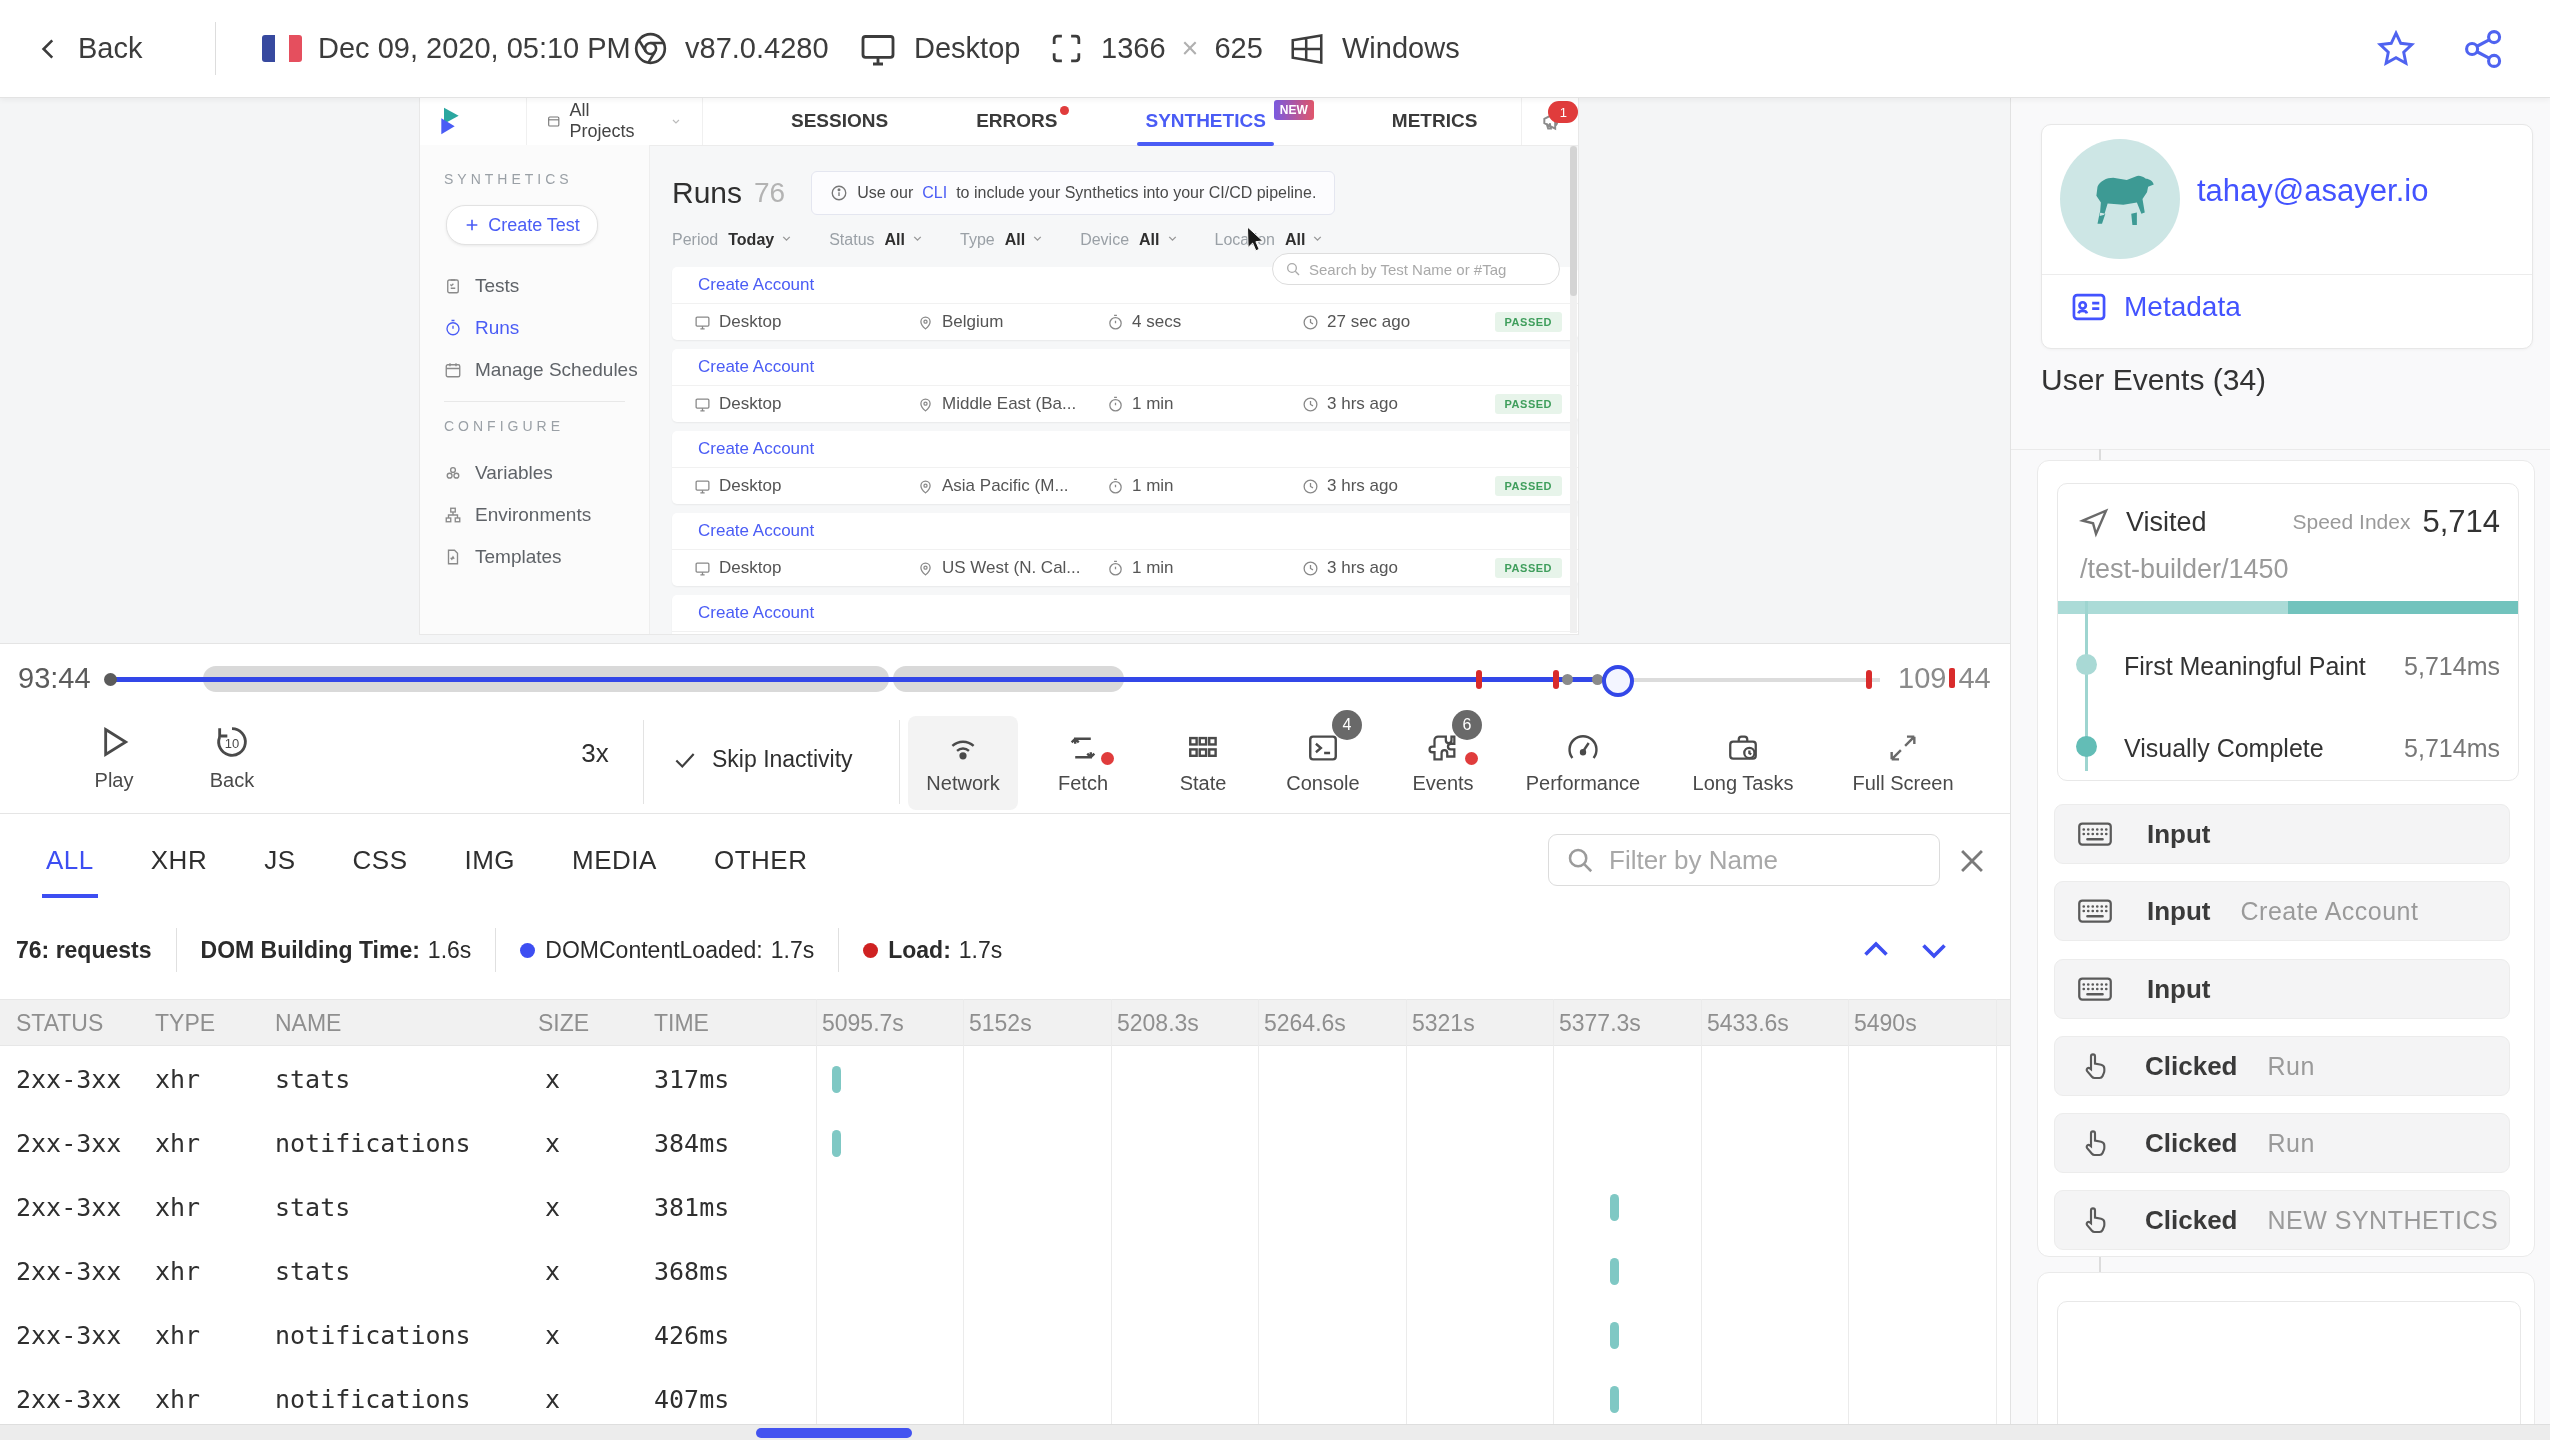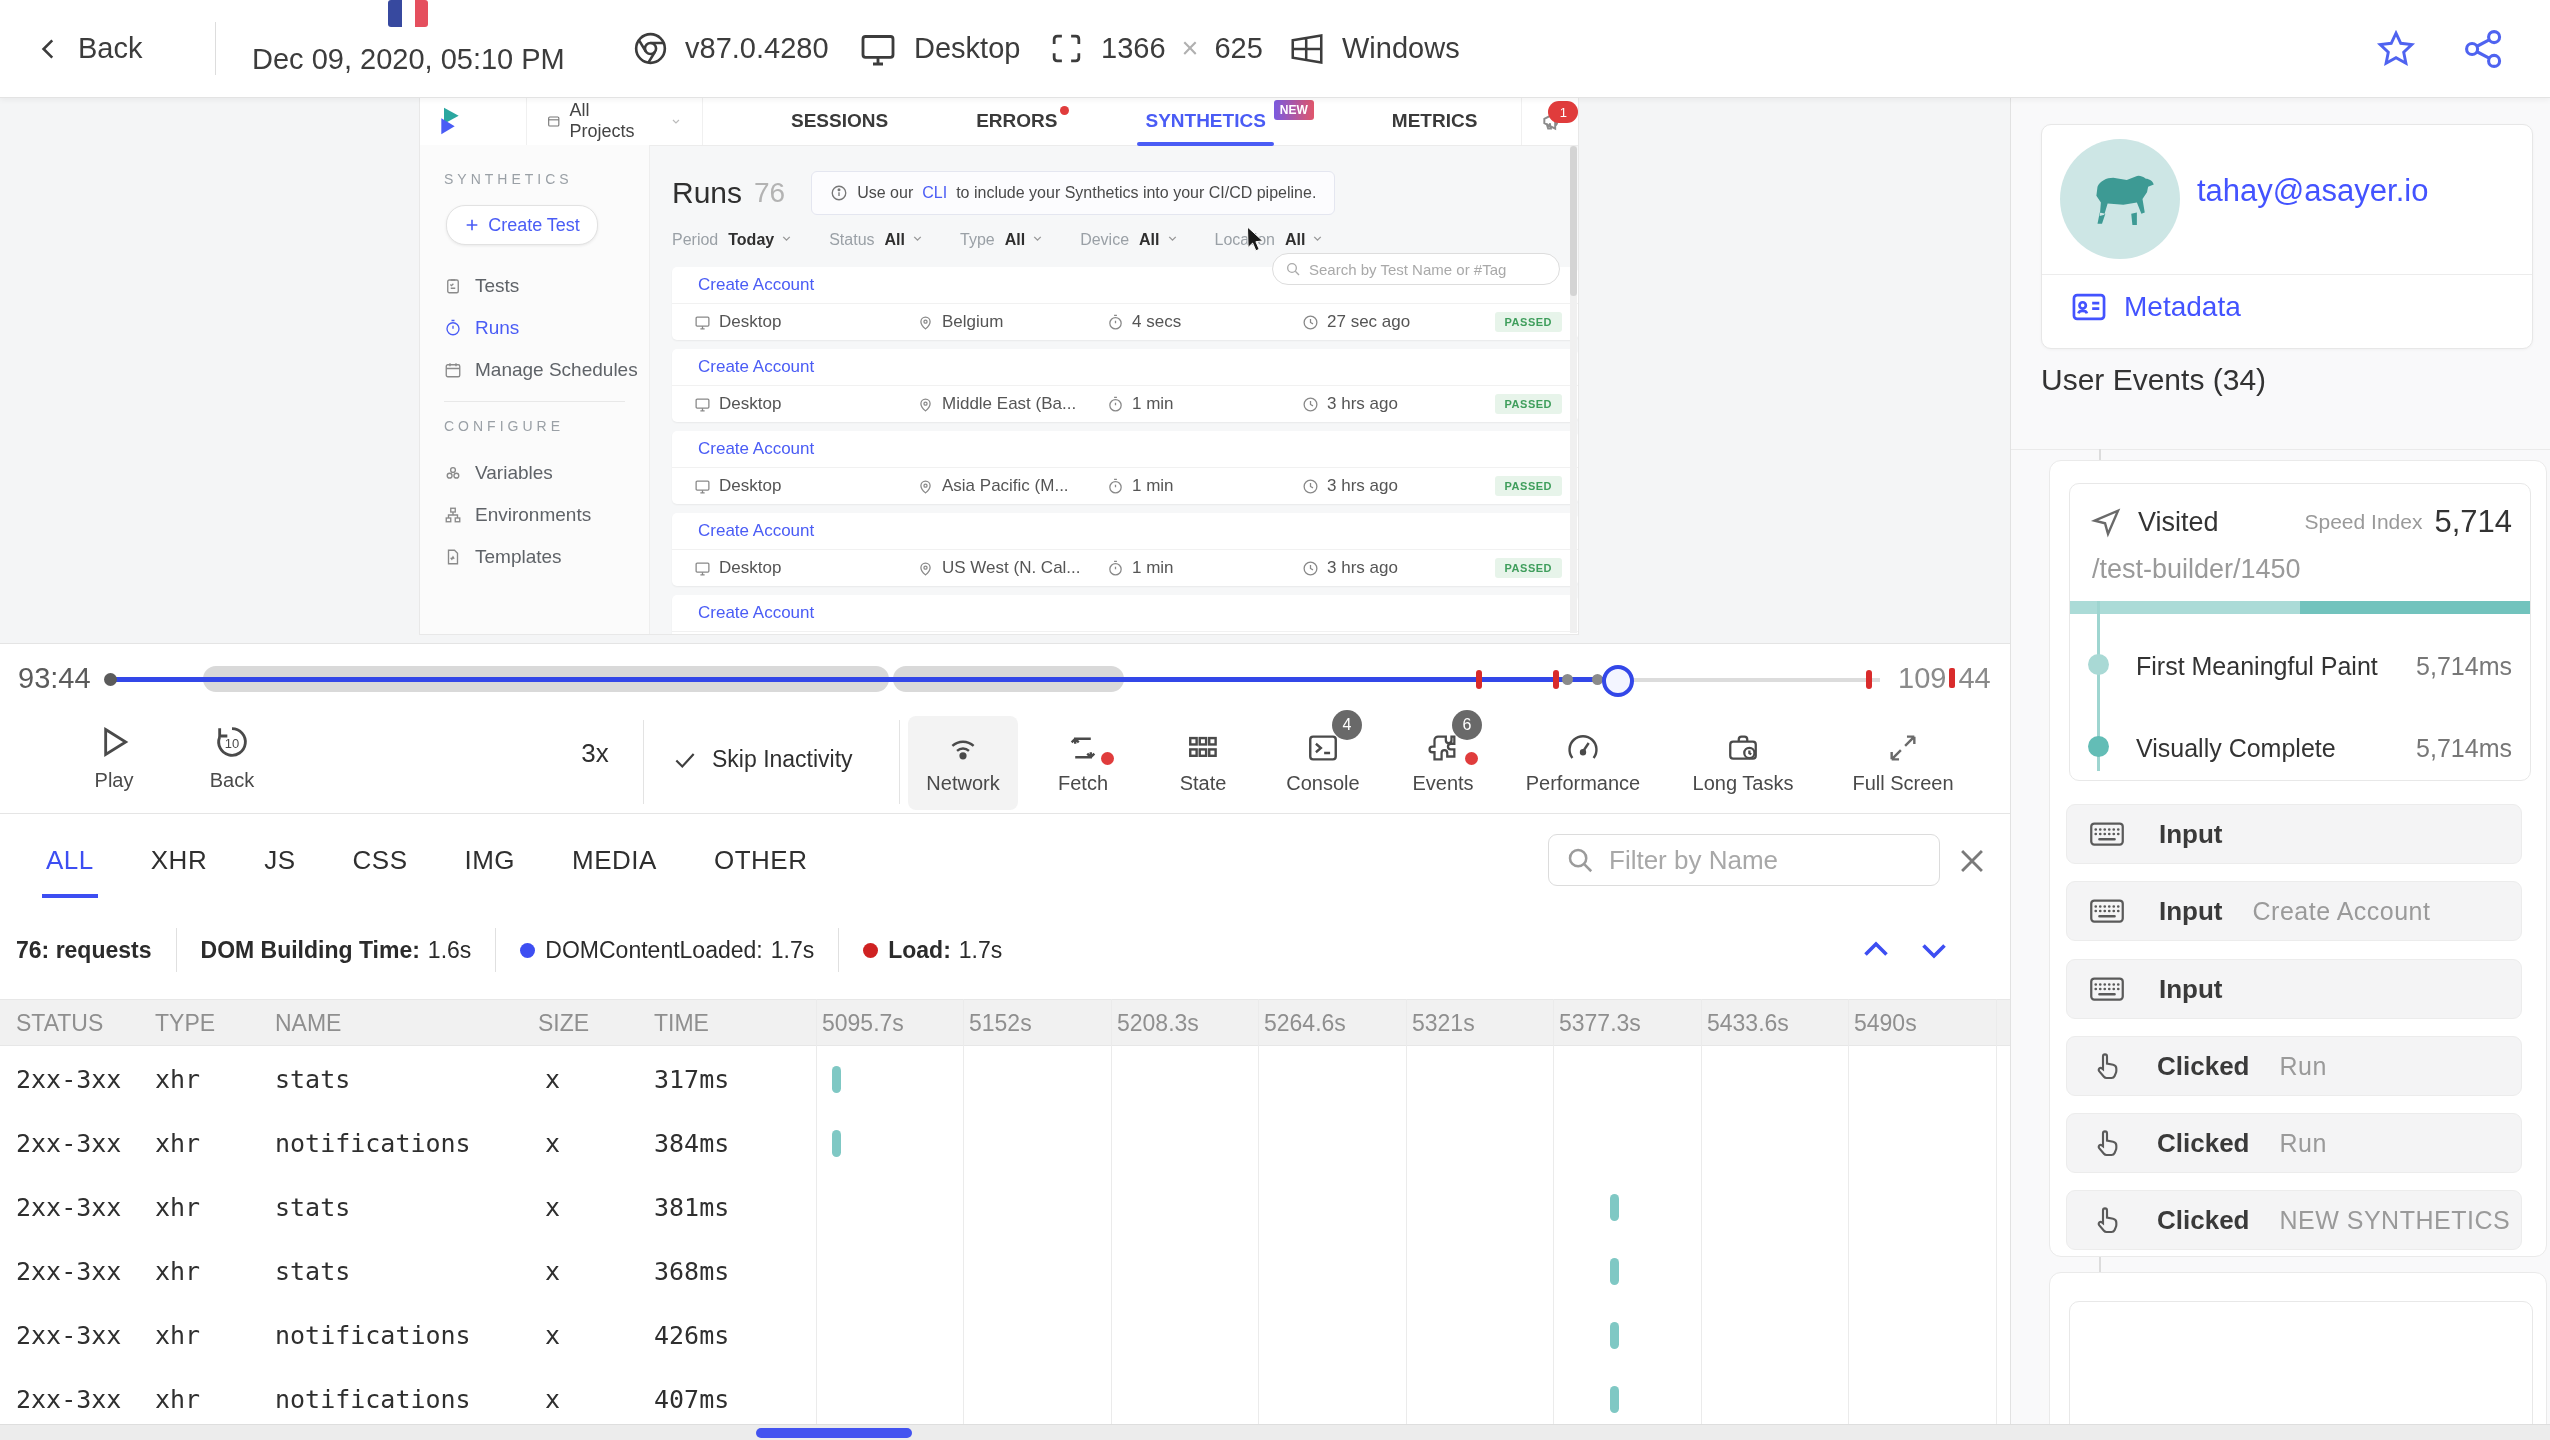--- a/index.html
+++ b/index.html
@@ -105,21 +105,21 @@
   #profile-card{position:absolute;left:30px;top:27px;width:490px;height:223px;background:#fff;
                 border:1px solid #e7e7e7;border-radius:10px;box-shadow:0 1px 3px rgba(0,0,0,.04);}
   #avatar{position:absolute;left:18px;top:14px;width:120px;height:120px;border-radius:60px;background:#cde6e5;
           display:flex;align-items:center;justify-content:center;}
   #email{position:absolute;left:155px;top:48px;font-size:31px;color:#4353ff;}
   #pc-div{position:absolute;left:0;top:149px;width:100%;height:1px;background:#ececec;}
   #meta-row{position:absolute;left:28px;top:163px;display:flex;align-items:center;gap:16px;color:#4353ff;font-size:28px;}
   #ue-title{position:absolute;left:30px;top:266px;font-size:30px;color:#333;}
   .rp-hdiv{position:absolute;left:0;width:100%;height:1px;background:#eaeaea;}
   .rp-conn{position:absolute;left:88px;width:2px;background:#dcdcdc;}
-  .rp-card{position:absolute;left:38px;width:498px;background:#fff;border:1px solid #eaeaea;border-radius:12px;box-sizing:border-box;}
+  .rp-card{position:absolute;left:26px;width:498px;background:#fff;border:1px solid #eaeaea;border-radius:12px;box-sizing:border-box;}
   #visited{position:absolute;left:19px;top:22px;width:462px;height:298px;border:1px solid #e8e8e8;border-radius:10px;box-sizing:border-box;overflow:hidden;}
   #v-head{display:flex;align-items:center;padding:20px 18px 0 20px;}
   #v-url{font-size:27px;color:#9a9a9a;padding:14px 0 0 22px;}
   #v-bar{margin-top:16px;height:13px;display:flex;}
   #v-metrics{position:relative;height:160px;}
   #v-line{position:absolute;left:27px;top:-13px;width:3px;height:170px;background:#9ed5d0;}
   .v-dot{position:absolute;left:18px;width:21px;height:21px;border-radius:11px;}
   .v-name{position:absolute;left:66px;font-size:25px;color:#333;}
   .v-val{position:absolute;right:18px;font-size:25px;color:#777;}
   .evrow{position:absolute;left:16px;width:456px;height:60px;background:#f4f4f5;border:1px solid #ececec;
@@ -136,21 +136,21 @@
 <div id="topbar">
   <div class="tb-item" style="left:36px;">
     <span>
         <svg width="26" height="40" viewBox="0 0 24 24" fill="none" stroke="#3c3c3c" stroke-width="2.4">
           <path d="M15 4 L7 12 L15 20"></path>
         </svg>
       </span>
     <span>Back</span>
   </div>
   <div class="tb-div" style="left:215px;"></div>
-  <div class="tb-item" style="left:252px;flex-direction:column;">
+  <div class="tb-item" style="left:262px;">
     <span class="flag">
         <div style="background:#37499f;"></div>
         <div style="background:#fff;"></div>
         <div style="background:#e54f5e;"></div>
       </span>
     <span>Dec 09, 2020, 05:10 PM</span>
   </div>
   <div class="tb-item" style="left:632px;">
     <span>
         <svg width="37" height="37" viewBox="0 0 24 24" fill="none" stroke="#3c3c3c" stroke-width="1.7">

